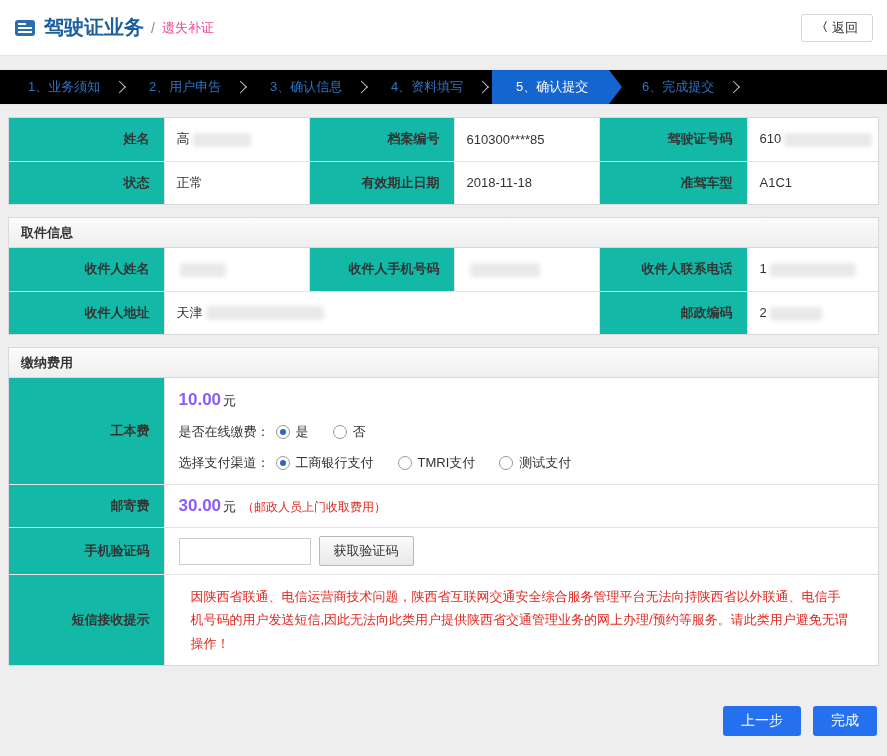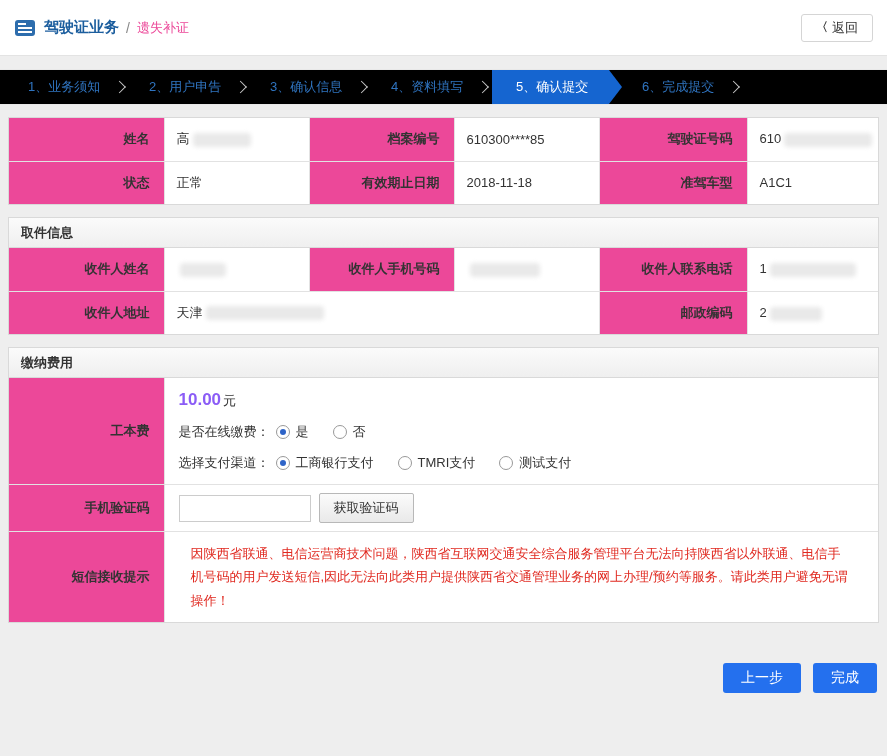--- a/index.html
+++ b/index.html
@@ -16,21 +16,21 @@
   
   .topbar {
     height: 56px;
     background: #fff;
     border-bottom: 1px solid #e3e3e3;
     display: flex;
     align-items: center;
     padding: 0 14px;
   }
   .doc-icon { display: inline-flex; align-items: center; }
-  .page-title { color: #1c5e9e; font-size: 15px; font-weight: bold; margin-left: 8px; }
+  .page-title { color: #1c5e9e; font-size: 20px; font-weight: bold; margin-left: 8px; }
   .crumb-sep { color: #888; margin: 0 7px; font-size: 14px; }
   .page-subtitle { color: #ec4899; font-size: 13px; }
   .back-btn {
     margin-left: auto;
     background: #fff;
     border: 1px solid #d5d5d5;
     border-radius: 3px;
     height: 28px;
     padding: 0 14px;
     font-size: 13px;
@@ -100,21 +100,21 @@
     font-size: 13px;
     color: #333;
   }
   table { width: 100%; border-collapse: collapse; table-layout: fixed; }
   td { border: 1px solid #e2e2e2; font-size: 13px; vertical-align: middle; }
   td:first-child { border-left: none; }
   td:last-child { border-right: none; }
   tr:first-child td { border-top: none; }
   tr:last-child td { border-bottom: none; }
   .lbl {
-    background: #ec4899;
+    background: #14b8a6;
     text-align: right;
     padding: 0 14px;
     font-weight: bold;
     color: #333;
     height: 43px;
   }
   .val { background: #fff; padding: 0 12px; white-space: nowrap; overflow: hidden; }
   .smear {
     display: inline-block;
     height: 14px;
@@ -333,20 +333,26 @@
               <span>TMRI支付</span>
             </label>
             <label class="radio">
               <span class="rc"></span>
               <span>测试支付</span>
             </label>
           </div>
         </td>
       </tr>
       <tr>
+        <td class="lbl">邮寄费</td>
+        <td class="val mail-cell">
+          <span class="fee-amount">30.00</span><span class="fee-unit">元</span><span class="mail-note">（邮政人员上门收取费用）</span>
+        </td>
+      </tr>
+      <tr>
         <td class="lbl">手机验证码</td>
         <td class="val code-cell">
           <div class="code-wrap">
             <input class="code-input" type="text" value="" style="">
             <button class="code-btn">获取验证码</button>
           </div>
         </td>
       </tr>
       <tr>
         <td class="lbl">短信接收提示</td>

